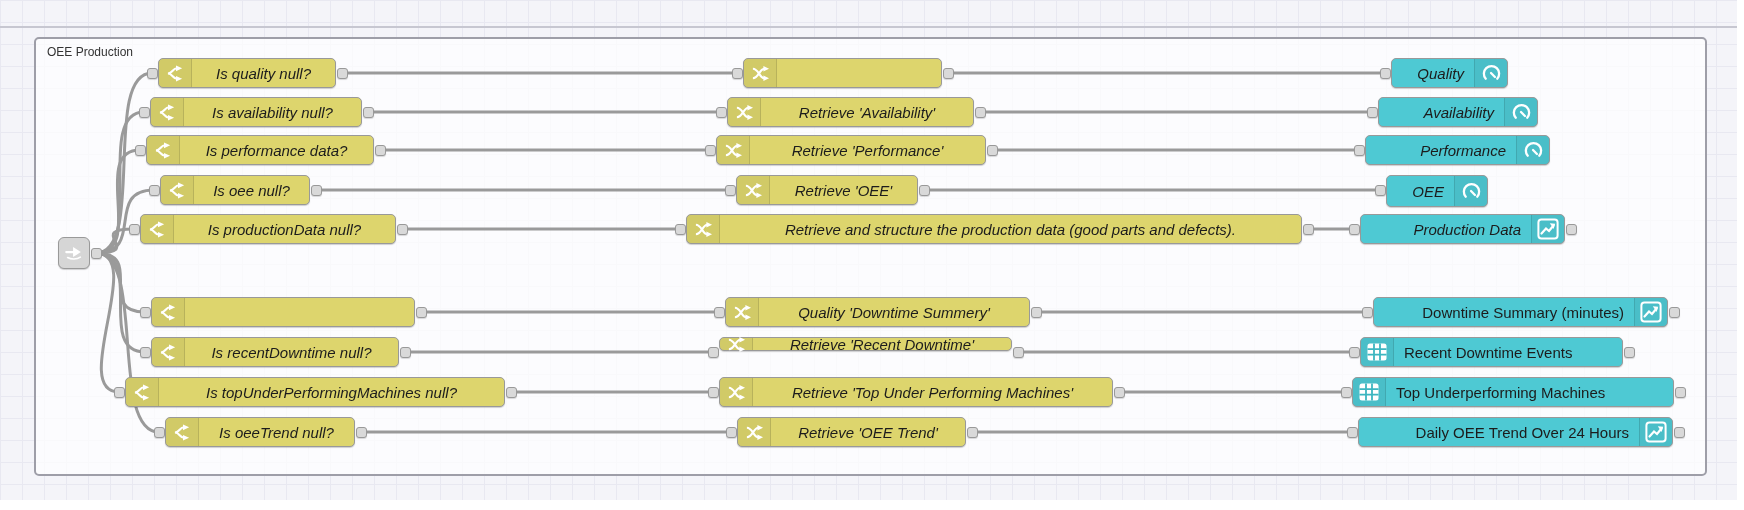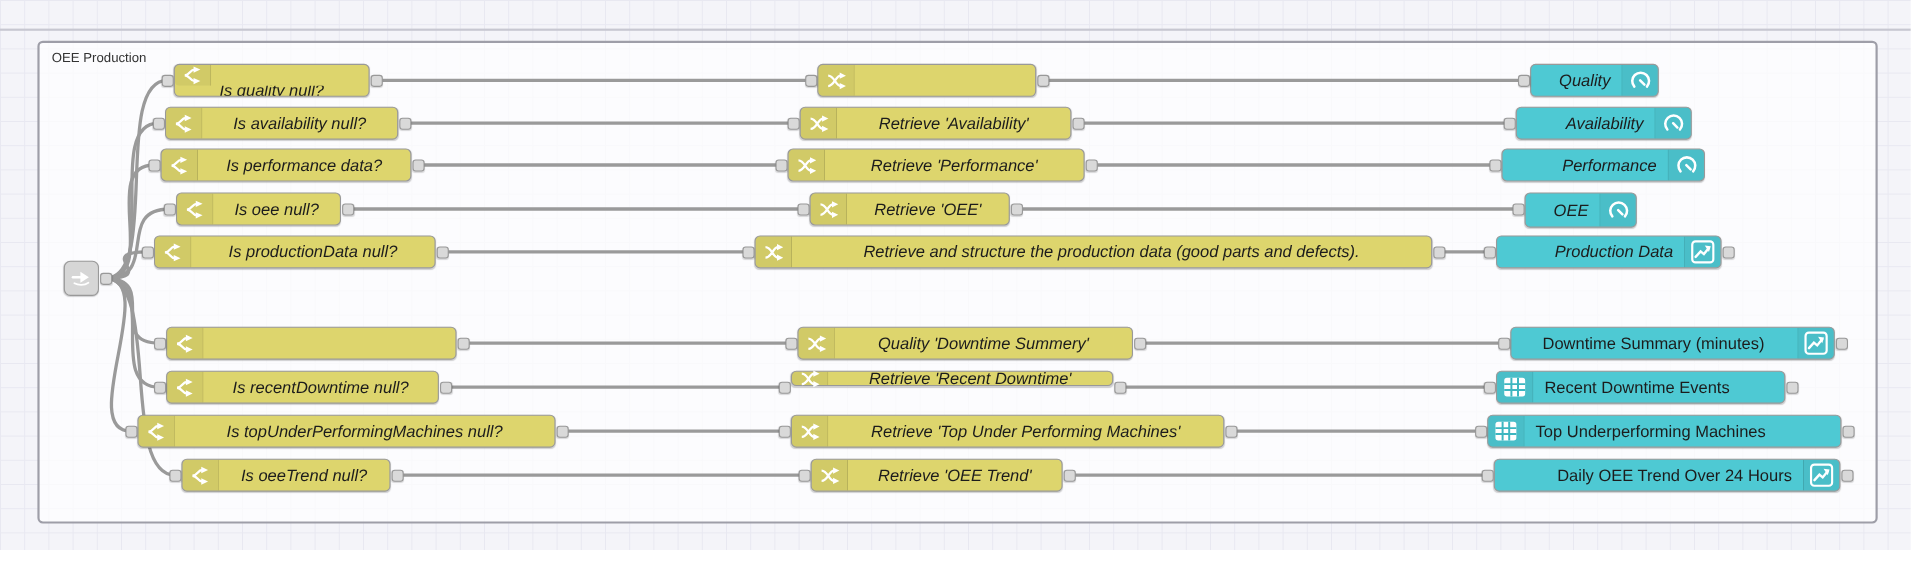--- a/index.html
+++ b/index.html
@@ -90,21 +90,21 @@
       <div class="node type-link icon-left align-center" style="left: 58px; top: 237px; width: 32px; height: 32px; background: rgb(214, 214, 214); border-color: rgb(153, 153, 153);">
         <span class="node-icon">
           <svg width="20" height="20" viewBox="0 0 22 22">
             <path d="M2.5 10 H12" stroke="#fff" stroke-width="2.4" stroke-linecap="round"></path>
             <path d="M10 4.5 L18.5 10 L10 15.5 Z" fill="#fff"></path>
             <path d="M4 16 C8 18.2 14 18.2 18 15.5" stroke="#fff" stroke-width="1.8" fill="none" stroke-linecap="round"></path>
           </svg>
         </span>
       </div>
       <div class="port" style="left: 90.5px; top: 247.5px; background: rgb(217, 217, 217);"></div>
-      <div class="node type-switch icon-left align-center italic" style="left: 158px; top: 58px; width: 178px; height: 30px; background: rgb(221, 213, 109); border-color: rgb(153, 153, 153); flex-direction: column;">
+      <div class="node type-switch icon-left align-center italic" style="left: 158px; top: 58px; width: 178px; height: 30px; background: rgb(221, 213, 109); border-color: rgb(153, 153, 153);">
         <span class="node-label">Is quality null?</span>
         <span class="node-icon">
           <svg width="19" height="19" viewBox="0 0 20 20">
             <path d="M2 10 C7 10 7 4.5 11.5 4.5 M2 10 C7 10 7 15.5 11.5 15.5" stroke="#fff" stroke-width="2.2" fill="none"></path>
             <path d="M10.5 1.5 L17 4.5 L10.5 7.5 Z" fill="#fff"></path>
             <path d="M10.5 12.5 L17 15.5 L10.5 18.5 Z" fill="#fff"></path>
           </svg>
         </span>
       </div>
       <div class="port" style="left: 146.5px; top: 67.5px; background: rgb(217, 217, 217);"></div>
@@ -356,21 +356,21 @@
         <span class="node-icon">
           <svg width="22" height="22" viewBox="0 0 22 22">
             <rect x="1.4" y="1.4" width="19.2" height="19.2" rx="3" fill="none" stroke="#fff" stroke-width="2"></rect>
             <path d="M4.5 15.5 L9 10.5 L12 13 L16.5 7.5" stroke="#fff" stroke-width="2.2" fill="none" stroke-linecap="round"></path>
             <path d="M12.8 5.2 L18.2 5.8 L16.6 11 Z" fill="#fff"></path>
           </svg>
         </span>
       </div>
       <div class="port" style="left: 1348.5px; top: 223.5px; background: rgb(217, 217, 217);"></div>
       <div class="port" style="left: 1565.5px; top: 223.5px; background: rgb(217, 217, 217);"></div>
-      <div class="node type-dashboard icon-right align-right" style="left: 1373px; top: 297px; width: 295px; height: 30px; background: rgb(78, 201, 211); border-color: rgb(153, 153, 153); gap: 20px;">
+      <div class="node type-dashboard icon-right align-right" style="left: 1373px; top: 297px; width: 295px; height: 30px; background: rgb(78, 201, 211); border-color: rgb(153, 153, 153);">
         <span class="node-label">Downtime Summary (minutes)</span>
         <span class="node-icon">
           <svg width="22" height="22" viewBox="0 0 22 22">
             <rect x="1.4" y="1.4" width="19.2" height="19.2" rx="3" fill="none" stroke="#fff" stroke-width="2"></rect>
             <path d="M4.5 15.5 L9 10.5 L12 13 L16.5 7.5" stroke="#fff" stroke-width="2.2" fill="none" stroke-linecap="round"></path>
             <path d="M12.8 5.2 L18.2 5.8 L16.6 11 Z" fill="#fff"></path>
           </svg>
         </span>
       </div>
       <div class="port" style="left: 1361.5px; top: 306.5px; background: rgb(217, 217, 217);"></div>

